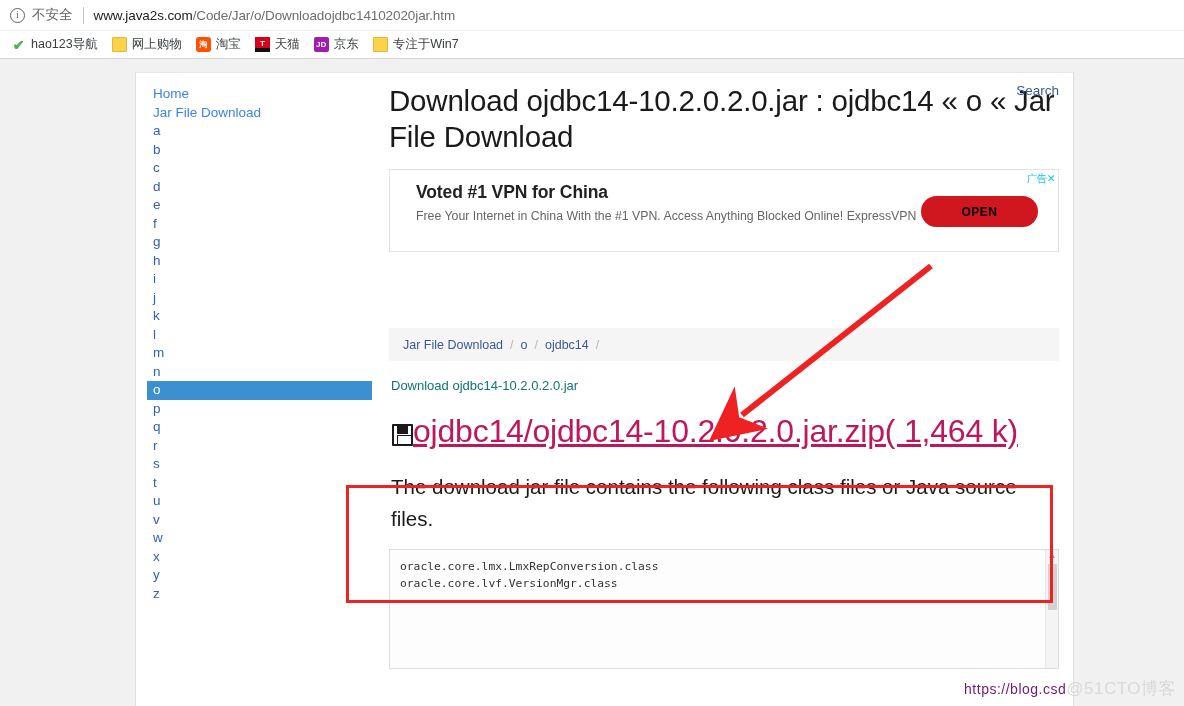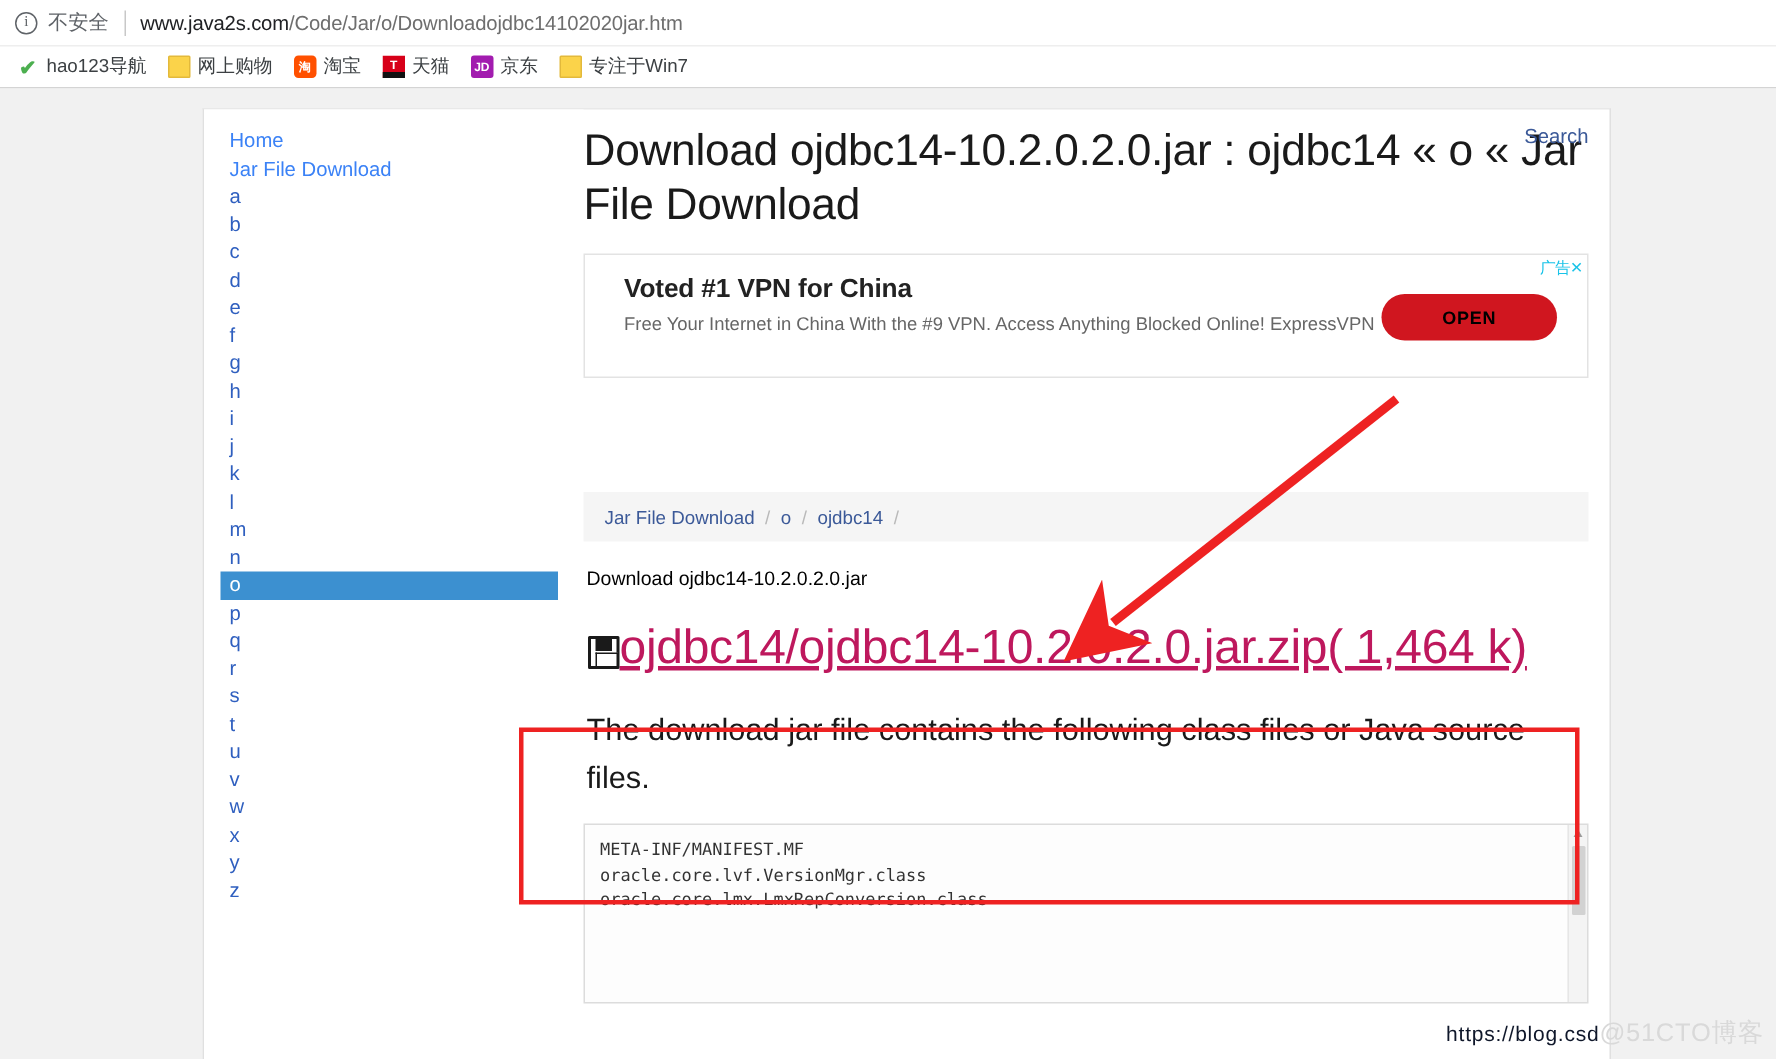--- a/index.html
+++ b/index.html
@@ -222,21 +222,21 @@
     align-items: center;
     padding-left: 14px;
     margin-top: 76px;
     font-size: 12.5px;
   }
   .bc-link { color: #3b5998; text-decoration: none; }
   .bc-sep { color: #b9b9b9; margin: 0 7px; }
 
   .sub-title {
     font-size: 13px;
-    color: #000000;
+    color: #0f766e;
     margin: 17px 0 0 2px;
   }
 
   
   .dl-block {
     margin-top: 16px;
     padding-left: 3px;
   }
   .dl-link {
     font-size: 32px;
@@ -338,21 +338,21 @@
   }
   .watermark {
     position: absolute;
     right: 8px; bottom: 6px;
     font-size: 17px;
     color: #d9d9d9;
     white-space: nowrap;
     z-index: 25;
     letter-spacing: 0.5px;
   }
-  .watermark .wm-url { color: #0f172a; font-size: 14px; }
+  .watermark .wm-url { color: #701a75; font-size: 14px; }
 </style>
 </head>
 <body>
 
 <div class="browser-chrome">
 
   <div class="omnibox-row">
     <div class="info-icon">
         <span>i</span>
       </div>
@@ -435,21 +435,21 @@
 
       <main class="main-col">
         <a class="search-link" href="#">Search</a>
 
         <h1 class="page-title">Download ojdbc14-10.2.0.2.0.jar : ojdbc14 « o « Jar File Download</h1>
 
         <section class="ad-box">
           <span class="ad-tag">广告✕</span>
           <div class="ad-text">
             <div class="ad-title">Voted #1 VPN for China</div>
-            <div class="ad-desc">Free Your Internet in China With the #9 VPN. Access Anything Blocked Online! ExpressVPN</div>
+            <div class="ad-desc">Free Your Internet in China With the #1 VPN. Access Anything Blocked Online! ExpressVPN</div>
           </div>
           <button class="ad-btn">OPEN</button>
         </section>
 
         <div class="breadcrumb">
           <a class="bc-link" href="#">Jar File Download</a>
           <span class="bc-sep">/</span>
           <a class="bc-link" href="#">o</a>
           <span class="bc-sep">/</span>
           <a class="bc-link" href="#">ojdbc14</a>
@@ -459,23 +459,22 @@
         <div class="sub-title">Download ojdbc14-10.2.0.2.0.jar</div>
 
         <div class="dl-block">
           <span class="floppy"></span><a class="dl-link" href="#">ojdbc14/ojdbc14-10.2.0.2.0.jar.zip( 1,464 k)</a>
         </div>
 
         <p class="body-para">The download jar file contains the following class files or Java source files.</p>
 
         <div class="code-box">
           <div id="code-lines">
-              <div class="code-line">META-INF/MANIFEST.MF</div>
+              <div class="code-line">oracle.core.lmx.LmxRepConversion.class</div>
               <div class="code-line">oracle.core.lvf.VersionMgr.class</div>
-              <div class="code-line">oracle.core.lmx.LmxRepConversion.class</div>
             </div>
           <div class="code-scrollbar">
             <div class="code-arrow-up"></div>
             <div class="code-thumb"></div>
           </div>
         </div>
       </main>
 
     </div>
   </div>

